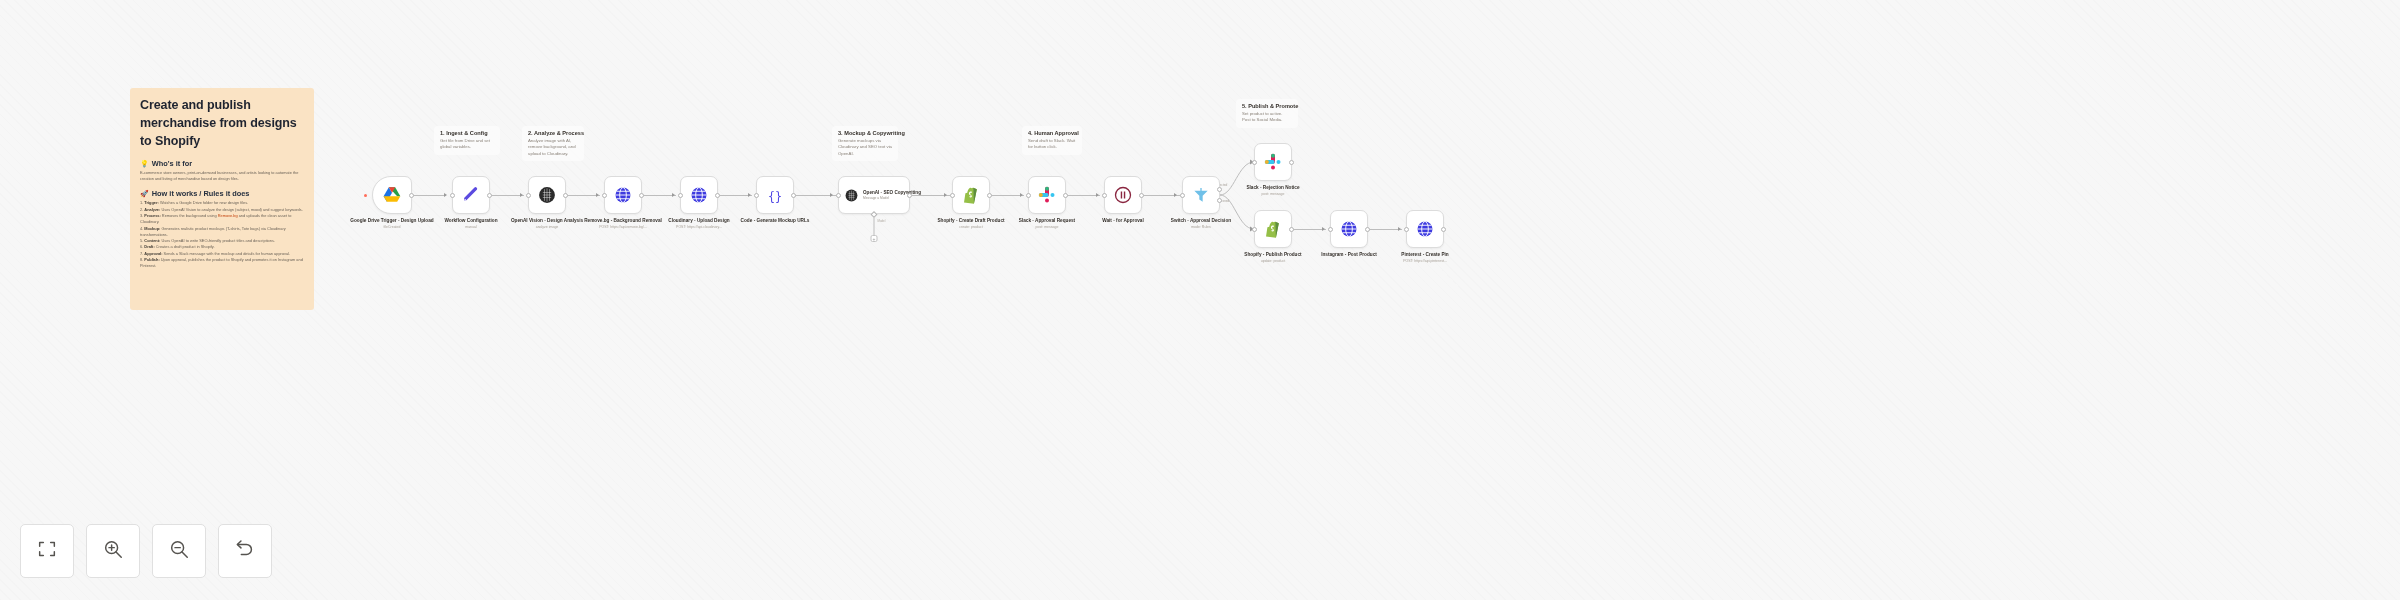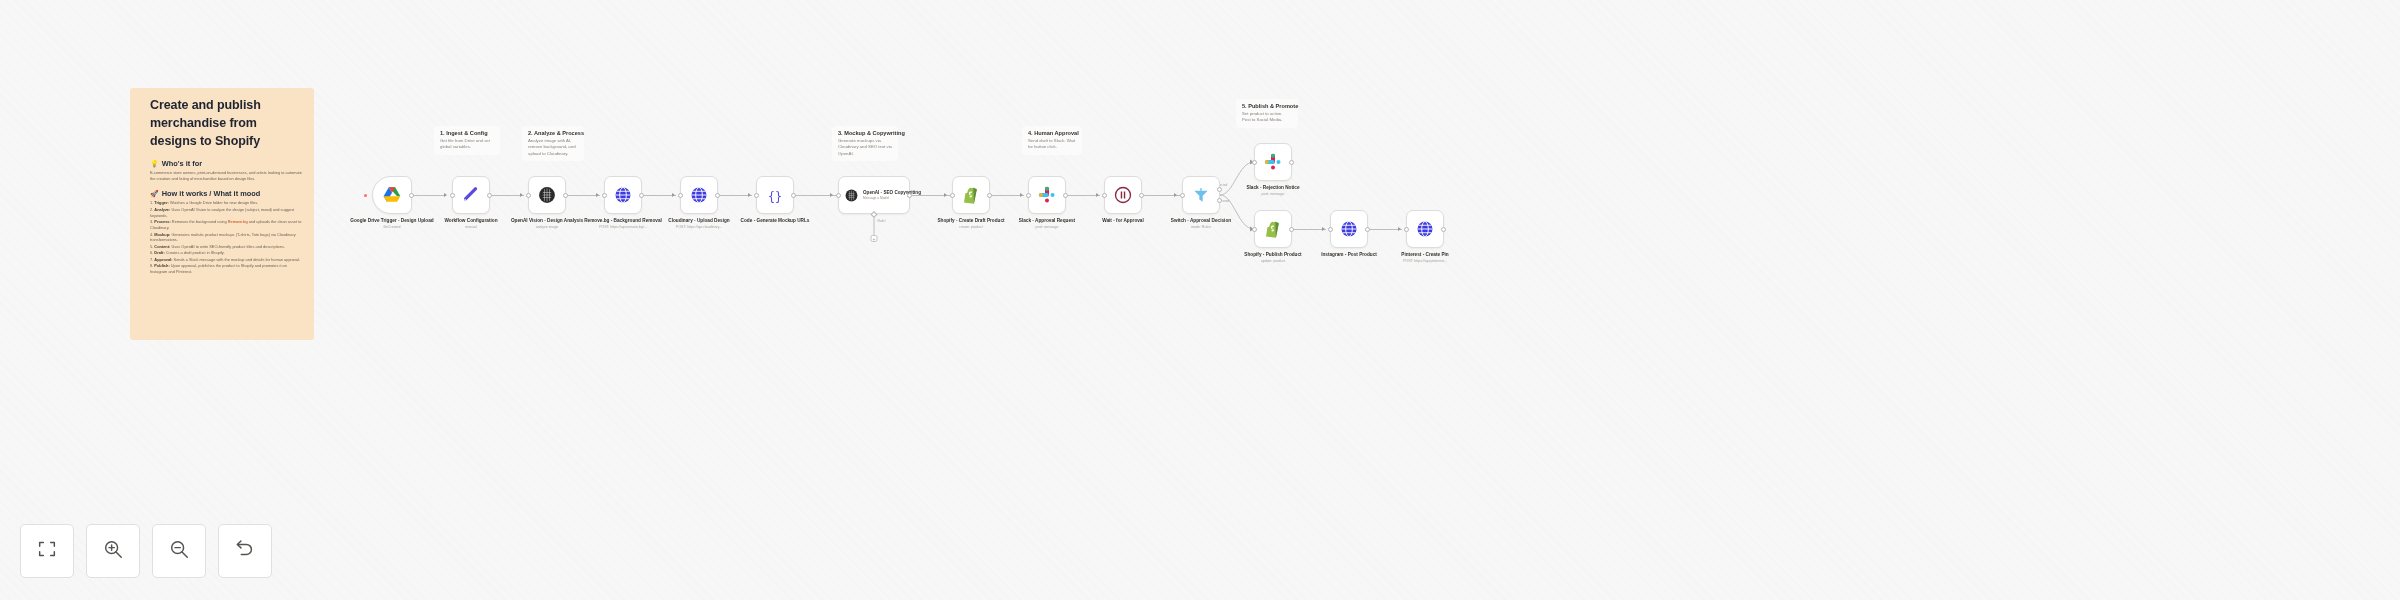--- a/index.html
+++ b/index.html
@@ -9,24 +9,24 @@
     background: #f7f7f7;
     background-image:
       repeating-linear-gradient(45deg, rgba(0,0,0,0.012) 0 1px, transparent 1px 7px);
     position: relative;
   }
 
   
   #sticky {
     position: absolute;
     left: 130px; top: 88px;
-    width: 184px; height: 252px;
+    width: 184px; height: 222px;
     background: #fae3c4;
     border-radius: 3px;
-    padding: 9px 10px 6px 20px;
+    padding: 9px 10px 6px 10px;
     overflow: hidden;
   }
   #sticky h1 {
     font-size: 12.5px;
     line-height: 1.42;
     font-weight: 700;
     color: #1f2430;
     letter-spacing: -0.1px;
     margin-bottom: 9px;
   }
@@ -225,21 +225,21 @@
   <h1>Create and publish merchandise from designs to Shopify</h1>
 
   <div class="s-head">
     <span class="s-emoji">💡</span>
     <span>Who's it for</span>
   </div>
   <div class="s-para">E-commerce store owners, print-on-demand businesses, and artists looking to automate the creation and listing of merchandise based on design files.</div>
 
   <div class="s-head">
     <span class="s-emoji">🚀</span>
-    <span>How it works / What it mood</span>
+    <span>How it works / Rules it does</span>
   </div>
   <ol class="s-list" id="sticky-steps">
       <li><span>1. </span><b>Trigger: </b>Watches a Google Drive folder for new design files.</li>
       <li><span>2. </span><b>Analyze: </b>Uses OpenAI Vision to analyze the design (subject, mood) and suggest keywords.</li>
       <li><span>3. </span><b>Process: </b>Removes the background using <span class="s-link">Remove.bg</span> and uploads the clean asset to Cloudinary.</li>
       <li><span>4. </span><b>Mockup: </b>Generates realistic product mockups (T-shirts, Tote bags) via Cloudinary transformations.</li>
       <li><span>5. </span><b>Content: </b>Uses OpenAI to write SEO-friendly product titles and descriptions.</li>
       <li><span>6. </span><b>Draft: </b>Creates a draft product in Shopify.</li>
       <li><span>7. </span><b>Approval: </b>Sends a Slack message with the mockup and details for human approval.</li>
       <li><span>8. </span><b>Publish: </b>Upon approval, publishes the product to Shopify and promotes it on Instagram and Pinterest.</li>

